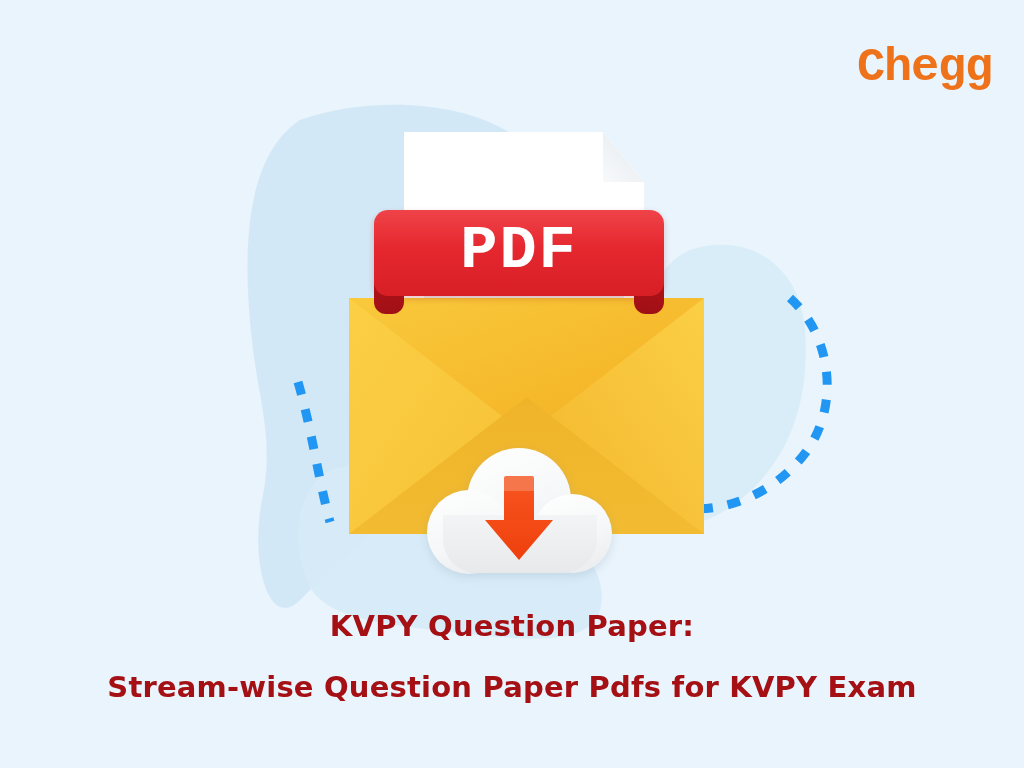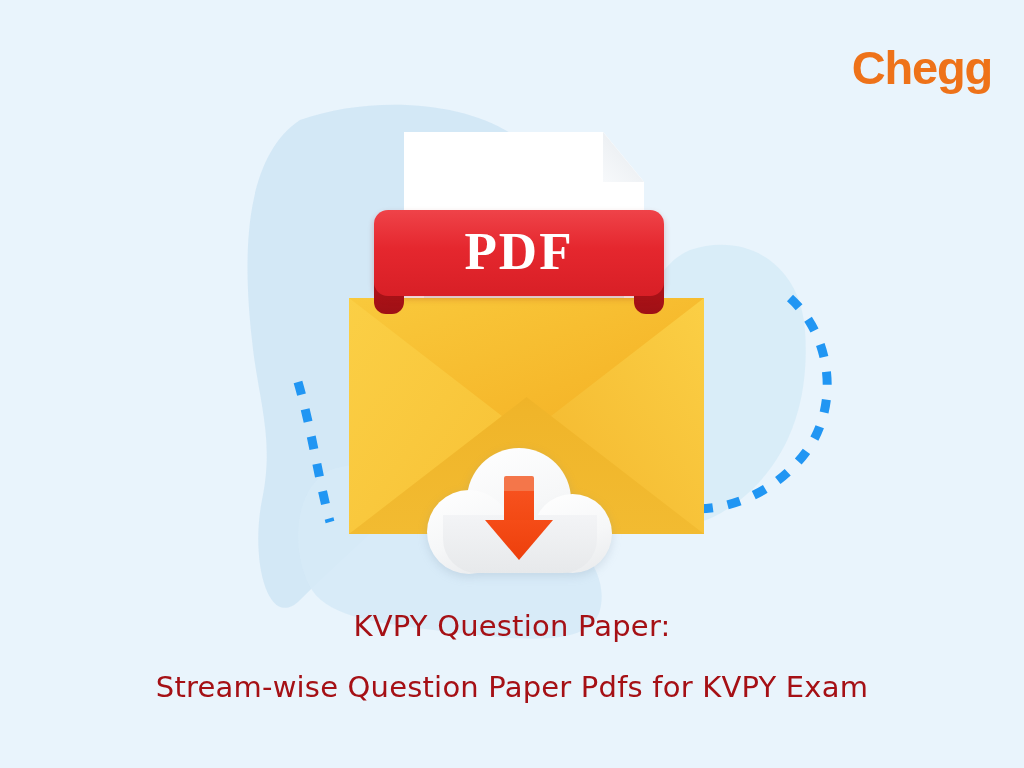--- a/index.html
+++ b/index.html
@@ -32,21 +32,21 @@
   
   .logo {
     position: absolute;
     top: 44px;
     right: 32px;
     font-size: 47px;
     font-weight: bold;
     letter-spacing: -1.2px;
     line-height: 1;
     color: #ee7219;
-    font-family: Liberation Sans, sans-serif;
+    font-family: Liberation Mono, monospace;
     user-select: none;
   }
 
   
   .illustration {
     position: absolute;
     left: 330px;
     top: 110px;
     width: 380px;
     height: 470px;
@@ -116,25 +116,25 @@
     inset: 0 0 14px 0;
     background: linear-gradient(180deg, #ef4349 0%, #e5272e 45%, #d81f26 100%);
     border-radius: 14px;
     box-shadow: 0 3px 6px rgba(150,20,25,.24);
     display: flex;
     align-items: center;
     justify-content: center;
   }
   .pdf-text {
     color: #ffffff;
-    font-size: 53px;
+    font-size: 62px;
     font-weight: bold;
     letter-spacing: 2px;
     line-height: 1;
-    font-family: Liberation Serif, serif;
+    font-family: Liberation Mono, monospace;
     user-select: none;
     padding-bottom: 4px;
   }
 
   
   .envelope {
     position: absolute;
     left: 19px;
     top: 188px;
     width: 355px;
@@ -228,21 +228,21 @@
 
   
   .headline {
     position: absolute;
     left: 0;
     right: 0;
     top: 608px;
     text-align: center;
     color: #a51015;
     font-family: "DejaVu Sans", sans-serif;
-    font-weight: normal;
+    font-weight: bold;
     line-height: 1.28;
     user-select: none;
   }
   .headline .l1 {
     display: block;
     font-size: 29px;
     letter-spacing: .2px;
   }
   .headline .l2 {
     display: block;

